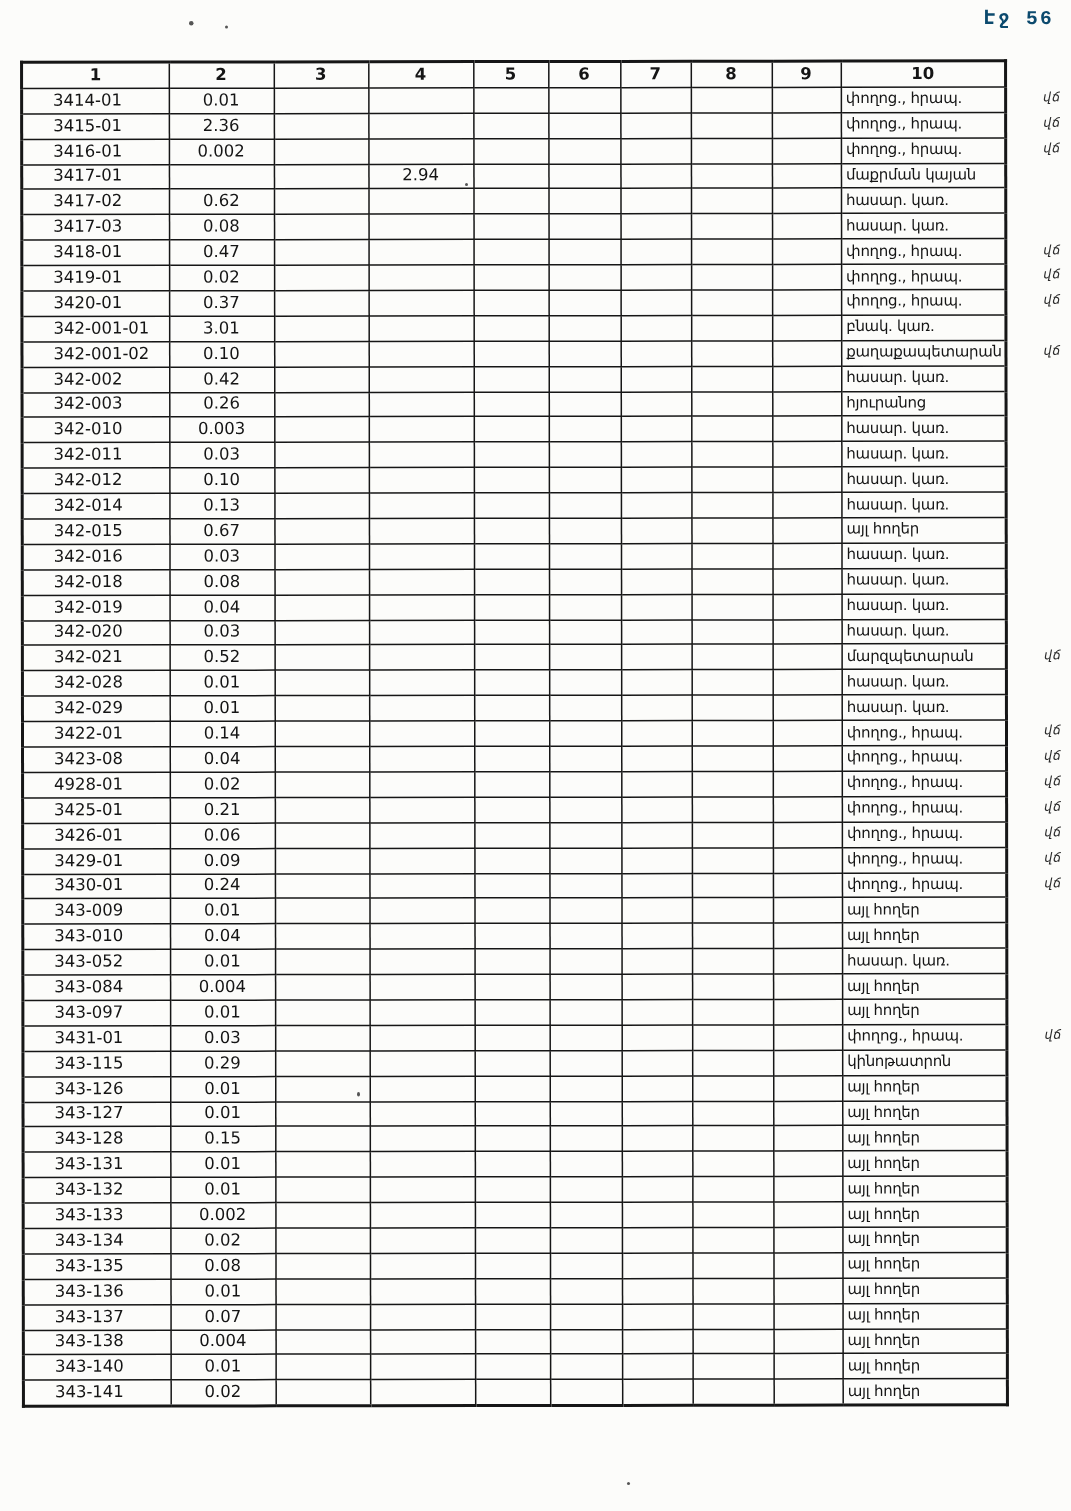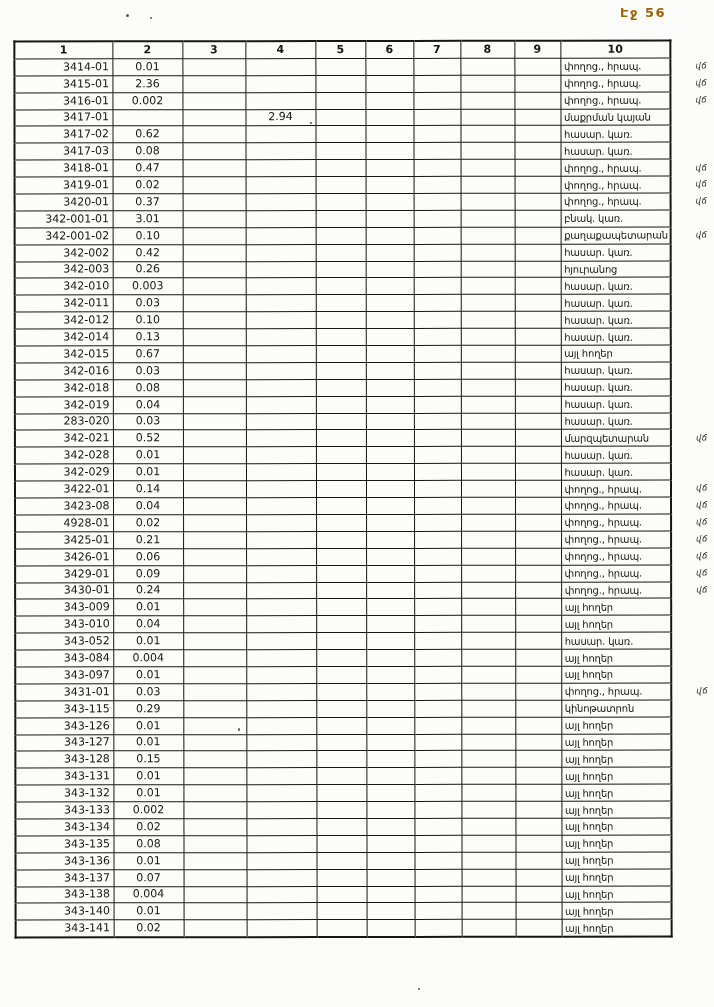--- a/index.html
+++ b/index.html
@@ -3,22 +3,22 @@
 <meta charset="utf-8">
 <style>
   html,body{margin:0;padding:0;}
   body{
     width:714px;height:1007px;position:relative;overflow:hidden;
     background:#fcfcfa;color:#151515;
     font-family:"DejaVu Sans", sans-serif;
     -webkit-font-smoothing:antialiased;
   }
   .page-label{
-    position:absolute;top:5px;left:620px;
-    font-size:13px;font-weight:bold;letter-spacing:1.5px;color:#a16207;
+    position:absolute;top:5px;left:656px;
+    font-size:13px;font-weight:bold;letter-spacing:1.5px;color:#0c4a6e;font-family:Liberation Mono, monospace;
   }
   .sheet-table{
     position:absolute;left:14px;top:40px;
     border-collapse:collapse;table-layout:fixed;
     width:696px;
     transform:rotate(-0.08deg);
   }
   .sheet-table th,.sheet-table td{
     border:1.5px solid #161616;
     height:15.9px;
@@ -29,21 +29,21 @@
   }
   .sheet-table th{
     font-weight:bold;font-size:11px;text-align:center;
     border-top-width:2.2px;
   }
   
   .sheet-table th:first-child,.sheet-table td.c1{border-left-width:2.2px;}
   .sheet-table th.h10,.sheet-table td.c10{border-right-width:2.2px;}
   .sheet-table tr:last-child td{border-bottom-width:2.2px;}
   
-  .sheet-table td.c1{text-align:right;padding-left:5px;font-size:11px;}
+  .sheet-table td.c1{text-align:left;padding-left:20px;font-size:11px;}
   .sheet-table td.c2,.sheet-table td.c4{text-align:center;font-size:11px;}
   .sheet-table td.c10{text-align:left;font-size:10px;letter-spacing:-0.2px;}
   
   .sheet-table th.note,.sheet-table td.note{
     border:none;background:transparent;
     font-size:8.5px;color:#2b2b2b;text-align:left;padding-left:24px;
     font-style:italic;letter-spacing:0.5px;
   }
   
   .speck{position:absolute;background:#555;border-radius:50%;}
@@ -361,21 +361,21 @@
         <td class="c4"></td>
         <td class="c5"></td>
         <td class="c6"></td>
         <td class="c7"></td>
         <td class="c8"></td>
         <td class="c9"></td>
         <td class="c10">հասար. կառ.</td>
         <td class="note"></td>
       </tr>
       <tr>
-        <td class="c1">283-020</td>
+        <td class="c1">342-020</td>
         <td class="c2">0.03</td>
         <td class="c3"></td>
         <td class="c4"></td>
         <td class="c5"></td>
         <td class="c6"></td>
         <td class="c7"></td>
         <td class="c8"></td>
         <td class="c9"></td>
         <td class="c10">հասար. կառ.</td>
         <td class="note"></td>

